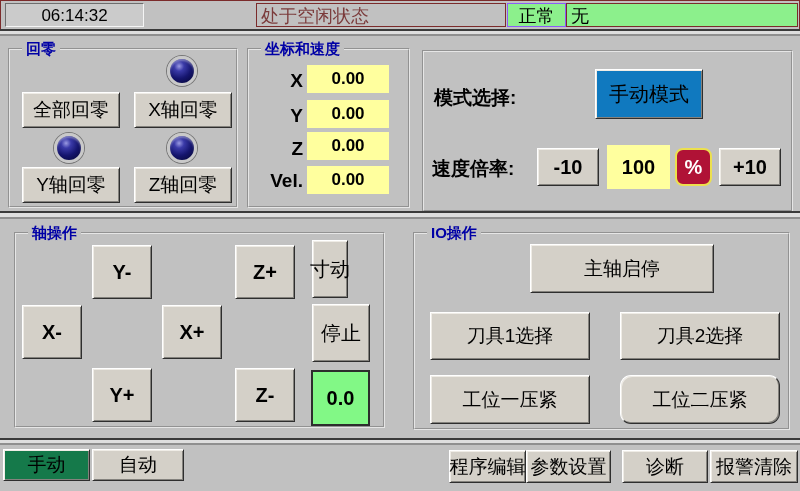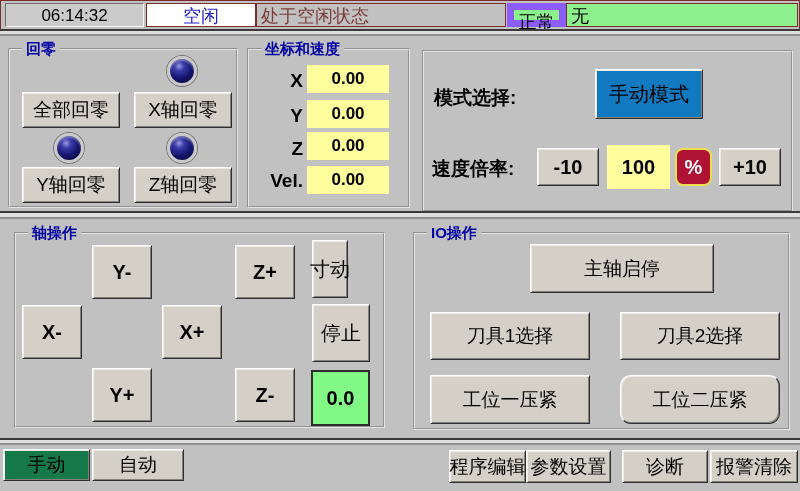--- a/index.html
+++ b/index.html
@@ -17,21 +17,21 @@
     font-size:18px;color:#000;box-sizing:border-box;
   }
   .time-box{
     left:4px;width:139px;text-align:center;font-size:17px;
     background:#cbcbcb;border:1px solid;border-color:#6e6e6e #f5f5f5 #f5f5f5 #6e6e6e;
   }
   .state-box{left:145px;width:110px;text-align:center;background:#ffffff;
     border:1px solid #7b2b2b;color:#2323cc;}
   .desc-box{left:255px;width:250px;background:#c1c1c1;border:1px solid #7b2b2b;
     color:#7b3b3b;padding-left:4px;}
-  .normal-box{left:506px;width:59px;text-align:center;background:#8cf08c;border:7px solid #8b5cf6;}
+  .normal-box{left:506px;width:59px;text-align:center;background:#8cf08c;border:1px solid #8b5cf6;}
   .alarm-box{left:565px;width:232px;background:#8cf08c;border:1px solid #7b2b2b;padding-left:4px;}
   
   .hdiv{position:absolute;left:0;width:800px;background:#dedede;
     border-top:2px solid #3a3a3a;border-bottom:2px solid #8f8f8f;box-sizing:border-box;}
   .hdiv1{top:29px;height:7px;}
   .hdiv2{top:211px;height:8px;}
   .hdiv3{top:438px;height:7px;}
   
   .gb{position:absolute;border:2px groove #e6e6e6;box-sizing:border-box;}
   .gb-title{
@@ -80,21 +80,20 @@
     box-sizing:border-box;
   }
 </style>
 </head>
 <body>
 
 <div class="screen">
 
   <div class="topbar">
     <div class="tbox time-box">06:14:32</div>
-    <div class="tbox state-box">空闲</div>
     <div class="tbox desc-box">处于空闲状态</div>
     <div class="tbox normal-box">正常</div>
     <div class="tbox alarm-box">无</div>
   </div>
 
   <div class="hdiv hdiv1"></div>
 
   <div class="gb" style="left:8px;top:48px;width:230px;height:160px;">
     <span class="gb-title">回零</span>
     <span class="led" style="left:157px;top:6px;"></span>

